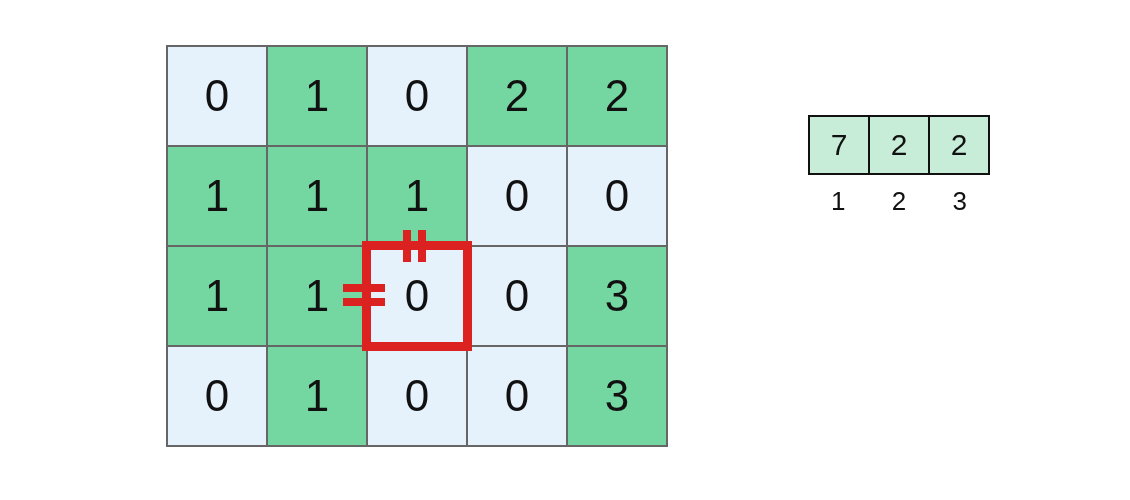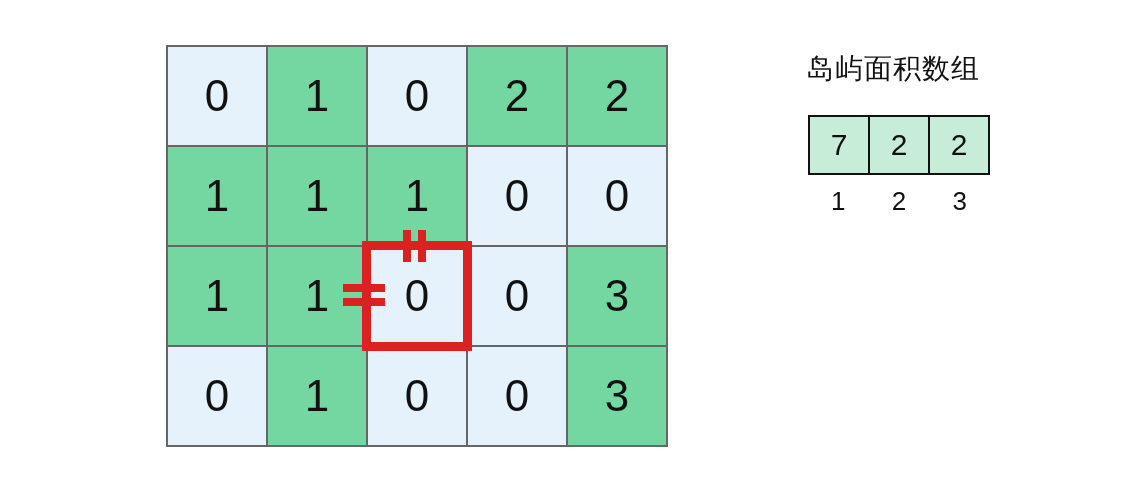--- a/index.html
+++ b/index.html
@@ -146,21 +146,20 @@
     <div class="cell water">0</div>
     <div class="cell island">3</div>
 
     <div class="cell water">0</div>
     <div class="cell island">1</div>
     <div class="cell water">0</div>
     <div class="cell water">0</div>
     <div class="cell island">3</div>
   </div>
 
-  <div class="panel-title">岛屿面积数组</div>
 
   <div class="area-array">
     <div class="acell">7</div>
     <div class="acell">2</div>
     <div class="acell">2</div>
   </div>
 
   <div class="area-indices">
     <div class="idx">1</div>
     <div class="idx">2</div>

